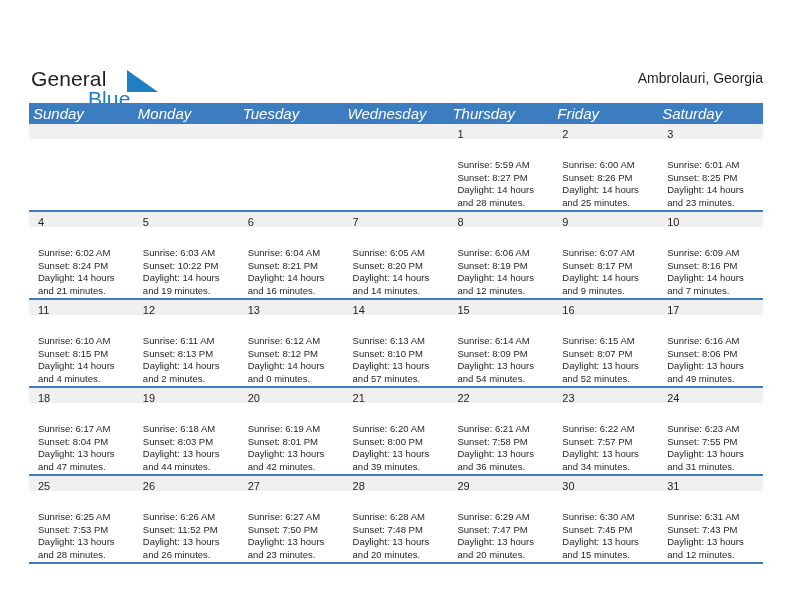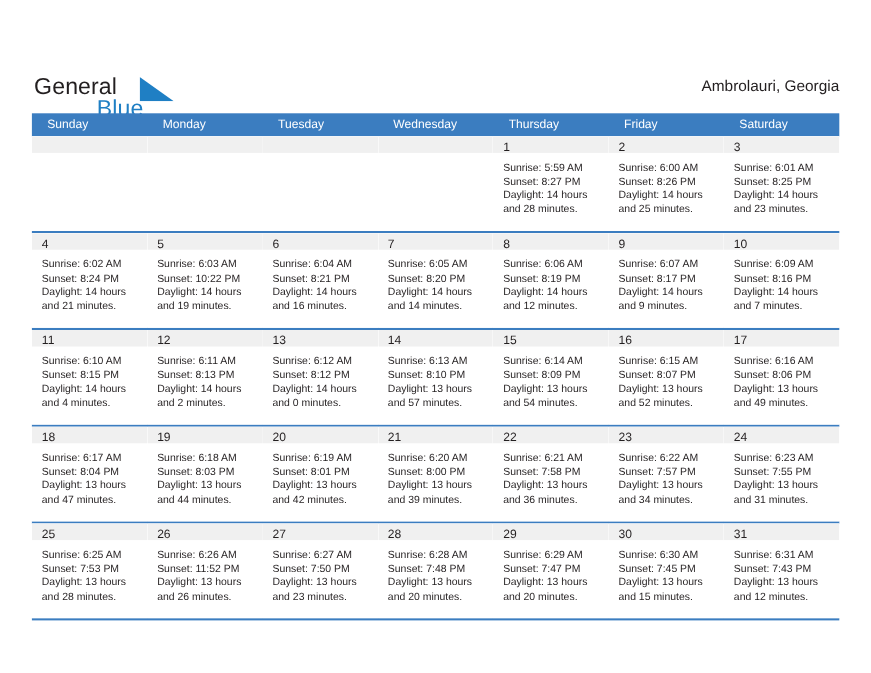--- a/index.html
+++ b/index.html
@@ -91,26 +91,27 @@
     width: 734px;
   }
   .weekday-row {
     display: flex;
     background: #3b7dc0;
     height: 21px;
   }
   .weekday {
     flex: 1 1 0;
     color: #ffffff;
-    font-size: 11px;
+    font-size: 15px;
     line-height: 21px;
-    padding-left: 14px;
+    padding-left: 4px;
     box-sizing: border-box;
     white-space: nowrap;
     overflow: hidden;
+    font-style: italic;
   }
   .week {
     display: flex;
     border-bottom: 2px solid #3b7dc0;
     height: 88px;
     box-sizing: border-box;
     background: #ffffff;
   }
   .week:last-child {
     border-bottom: 2px solid #3b7dc0;
@@ -130,21 +131,21 @@
   }
   .daynum {
     font-size: 11px;
     line-height: 15px;
     color: #231f20;
   }
   .daycell.empty .daynum-band {
     background: #f0f0f0;
   }
   .details {
-    padding: 8px 6px 0 9px;
+    padding: 20px 6px 0 9px;
   }
   .detail-line {
     font-size: 9.5px;
     line-height: 12.6px;
     color: #231f20;
     white-space: nowrap;
   }
 </style>
 </head>
 <body>

